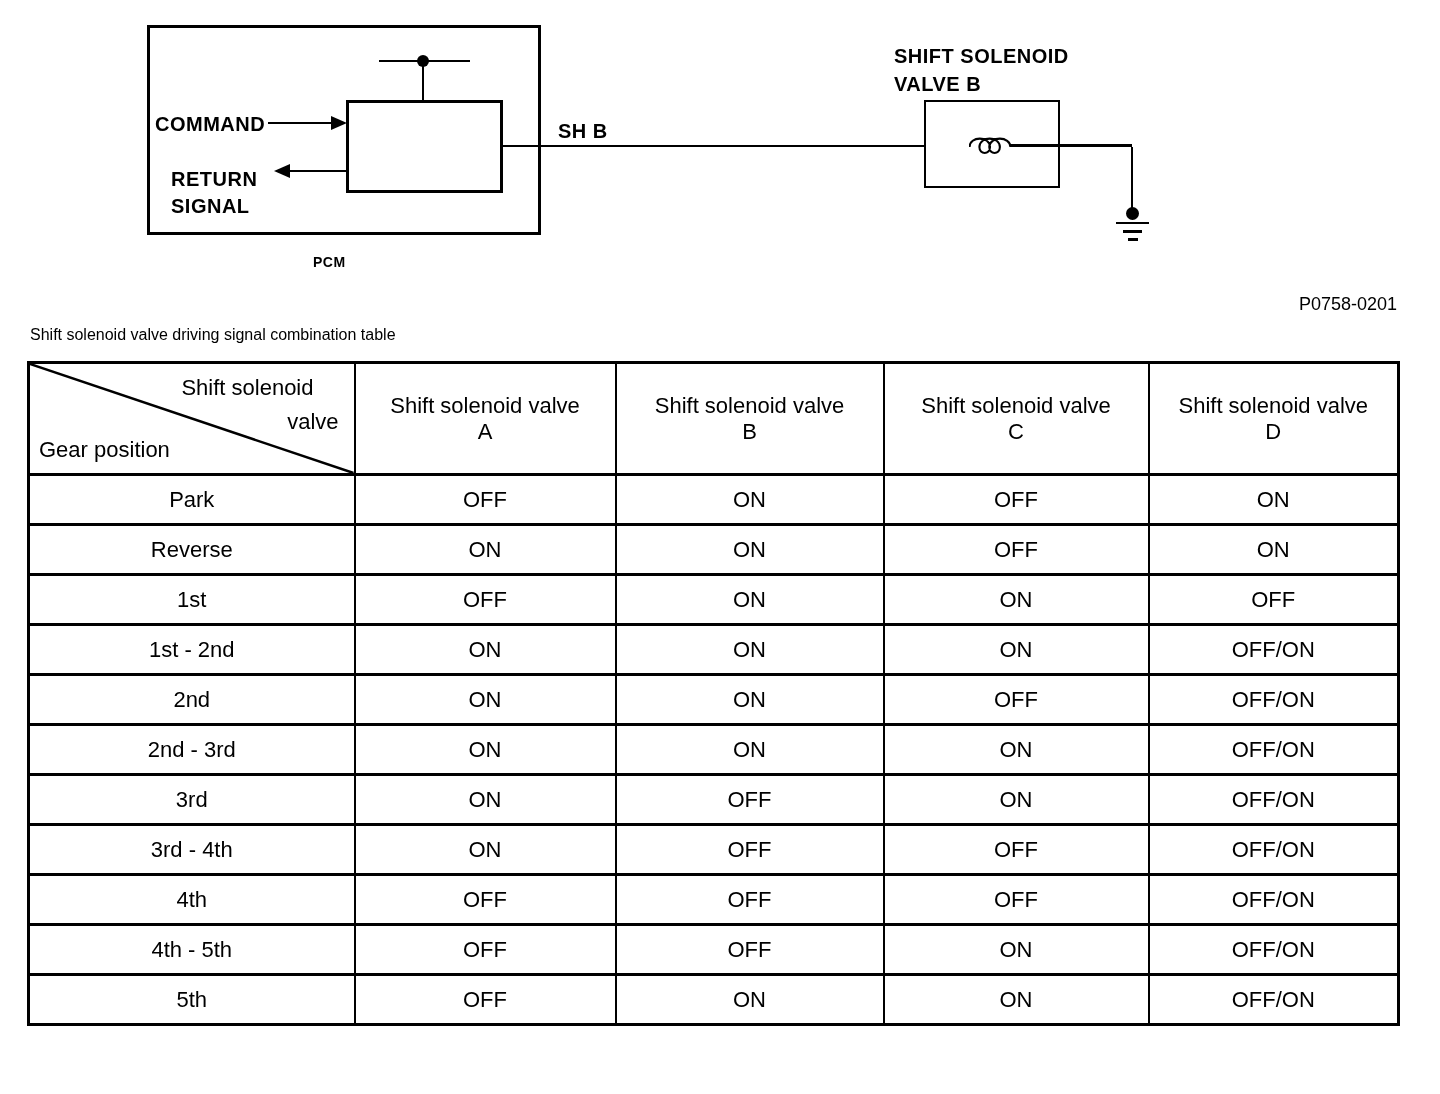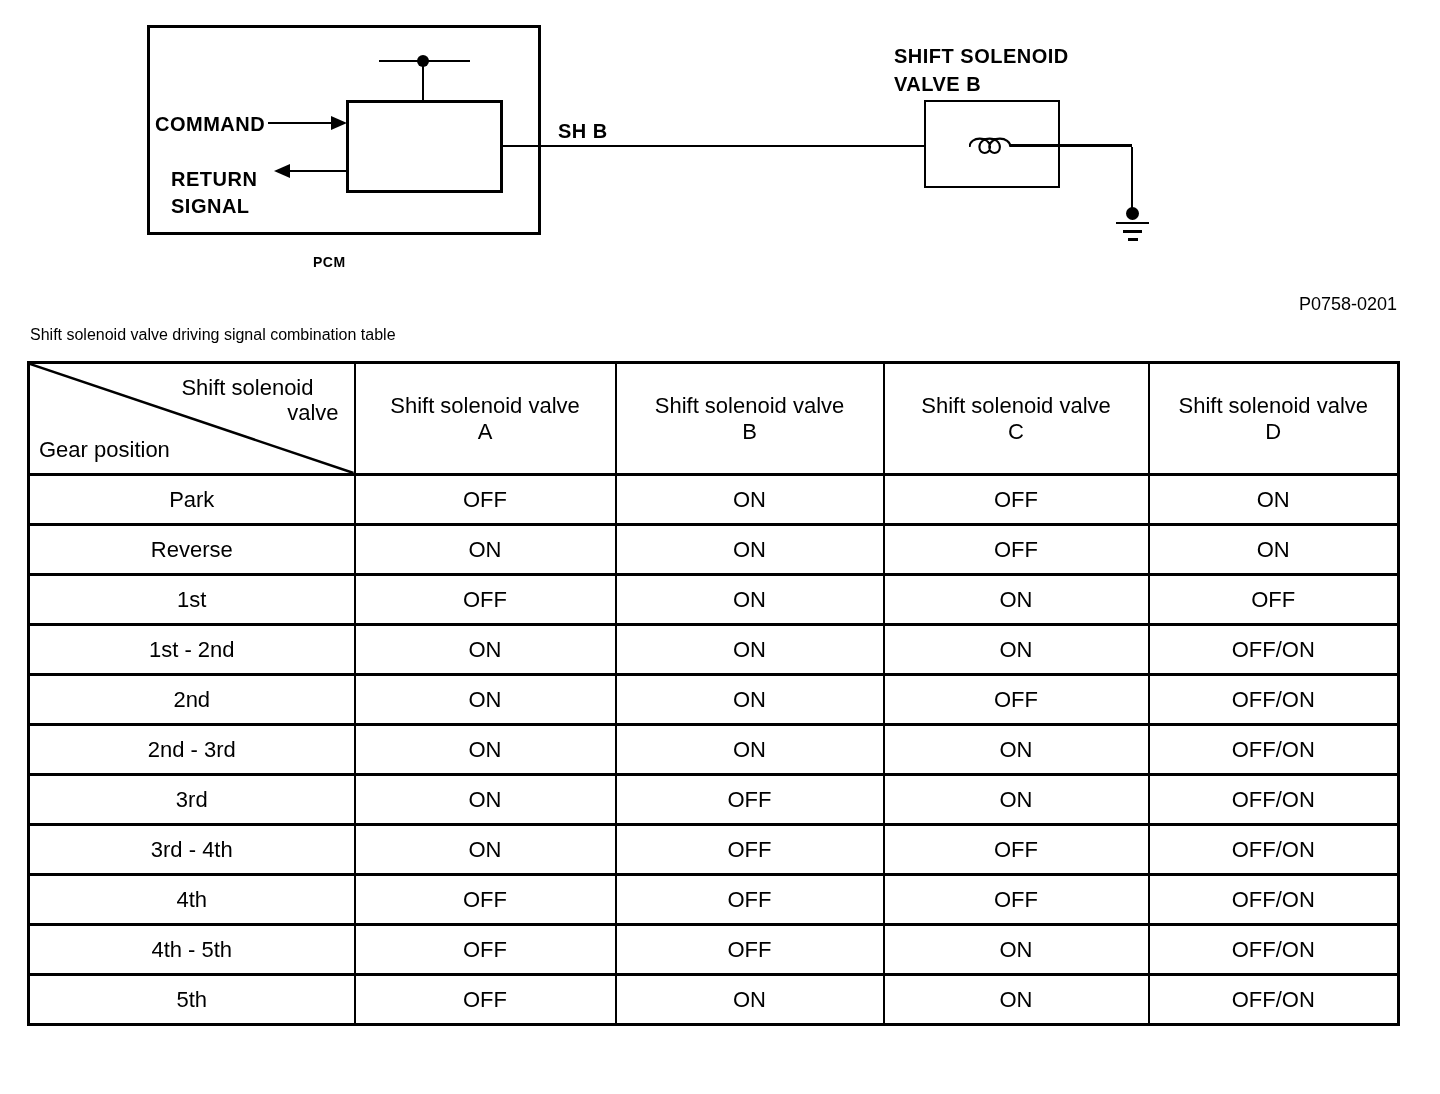--- a/index.html
+++ b/index.html
@@ -28,21 +28,21 @@
   table.sig td {
     border:2px solid #000; border-top-width:3px; border-bottom-width:3px;
     text-align:center; vertical-align:middle; padding:0;
     font-size:22px; line-height:26px;
   }
   table.sig tr.hdr td { height:109px; }
   table.sig tr.datarow td { height:47px; }
   td.corner { position:relative; padding:0; }
   td.corner svg { position:absolute; left:0; top:0; width:100%; height:100%; }
   .corner-t1 { position:absolute; right:40px; top:11px; }
-  .corner-t2 { position:absolute; right:15px; top:36px;text-align:right; }
+  .corner-t2 { position:absolute; right:15px; top:45px;text-align:right; }
   .corner-t3 { position:absolute; left:9px;  top:73px; }
   .coil-svg { position:absolute; }
 </style>
 </head>
 <body>
 
 <div id="canvas">
 
   <div class="box" style="left:147px; top:25px; width:394px; height:210px;"></div>
   <div class="box" style="left:346px; top:100px; width:157px; height:93px;"></div>

